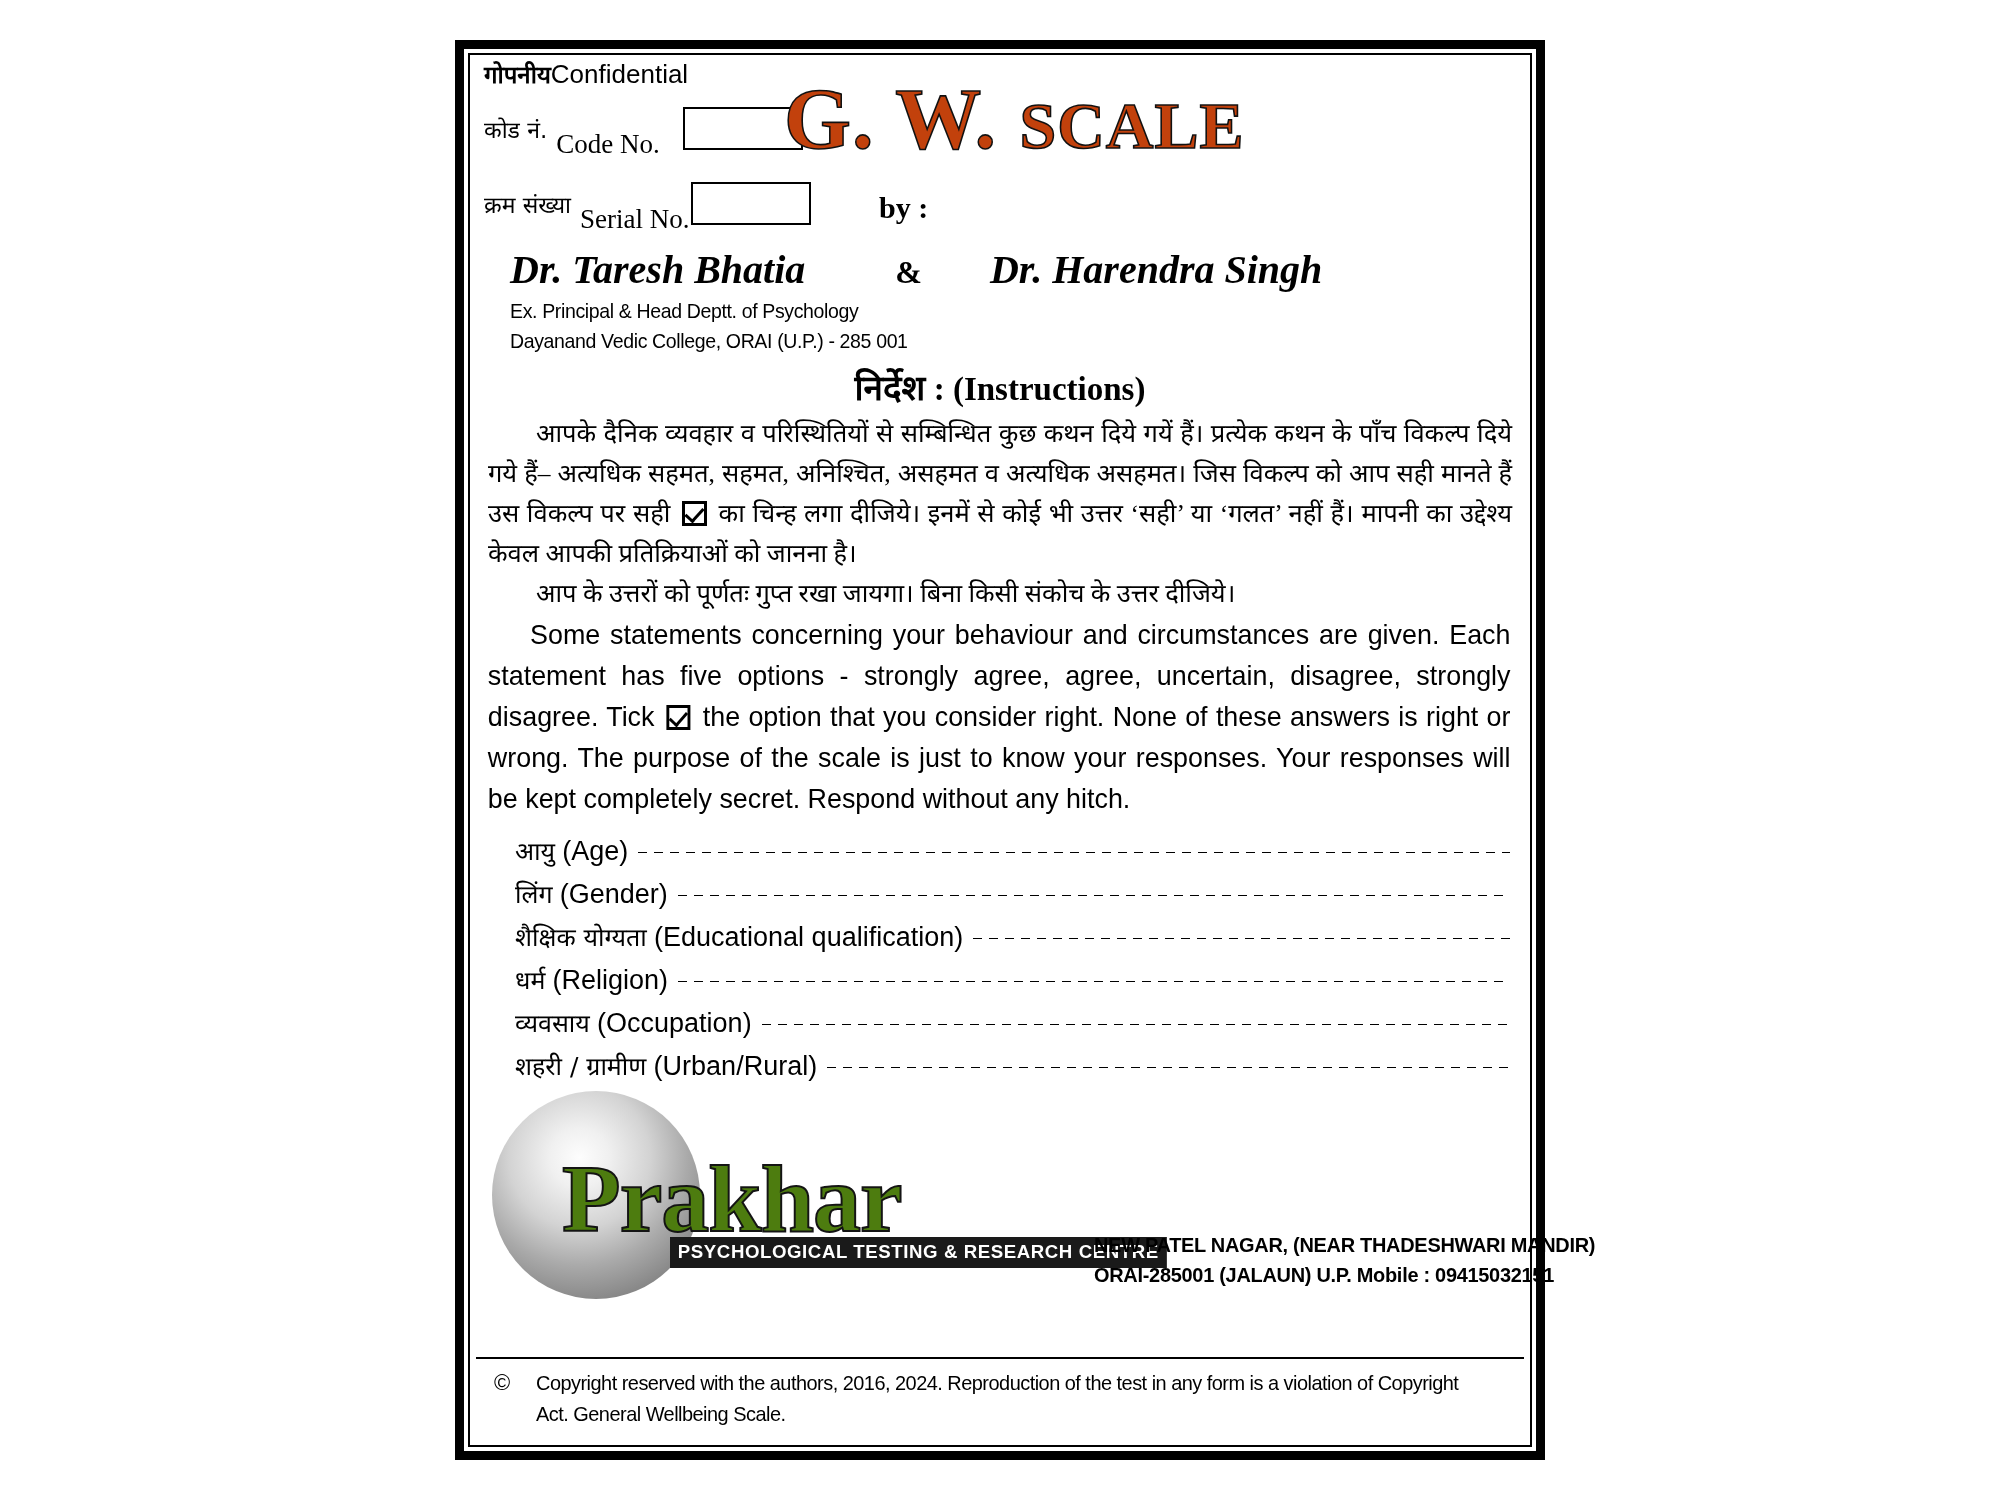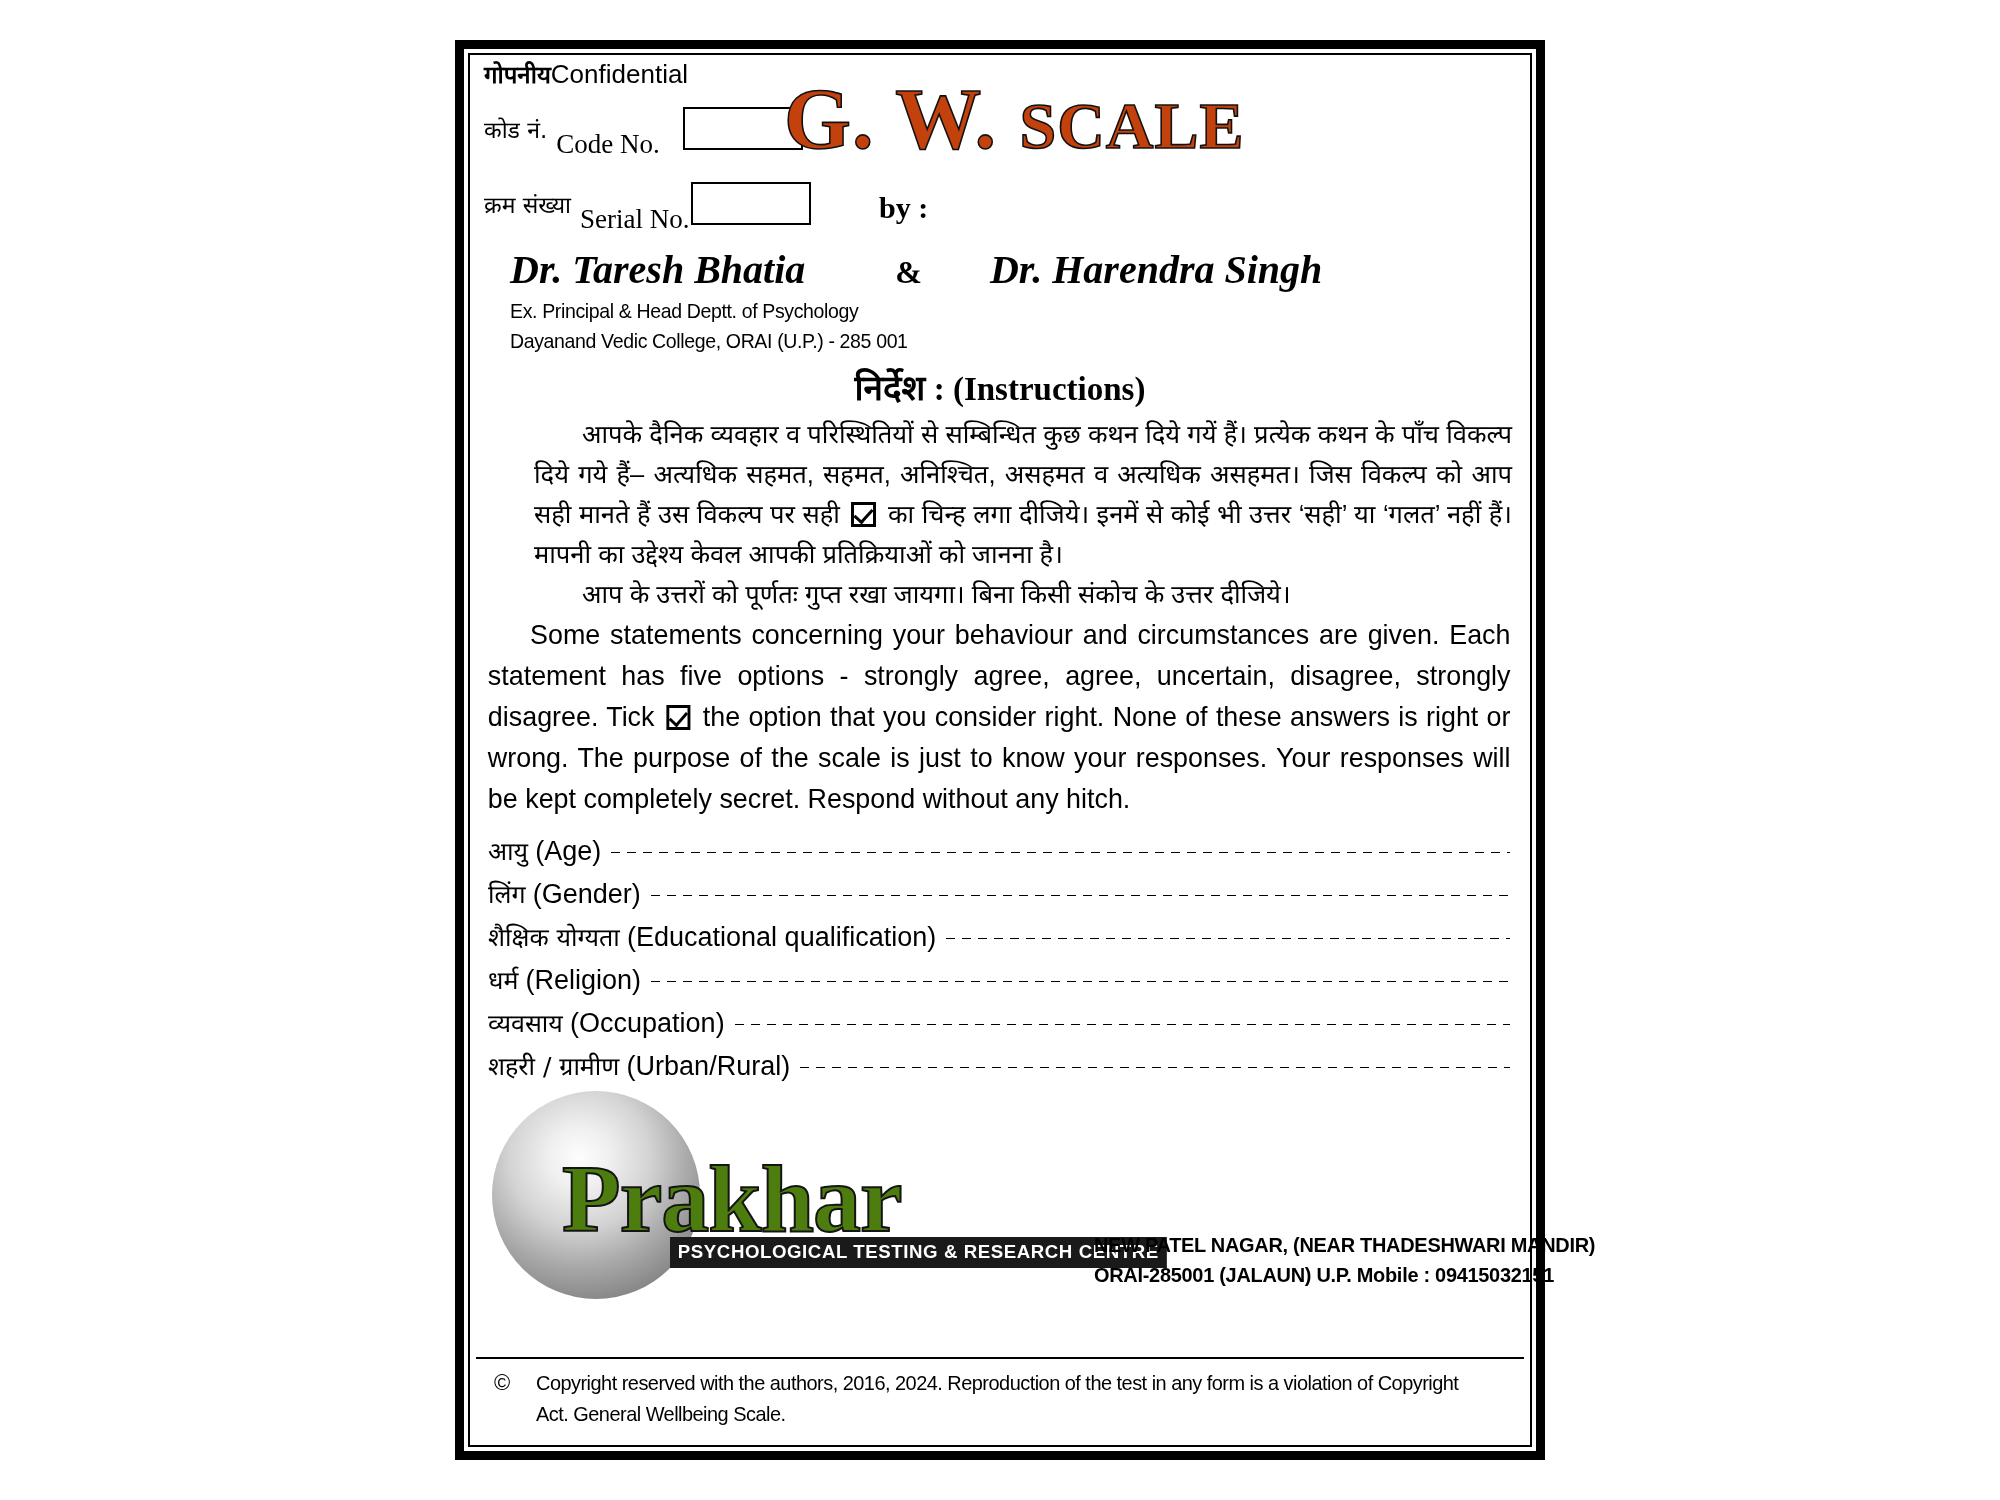--- a/index.html
+++ b/index.html
@@ -160,27 +160,26 @@
     font-weight: bold;
     font-size: 35px;
   }
   #instr-heading .eng {
     font-family: "Liberation Serif", serif;
     font-weight: bold;
     font-size: 33px;
   }
 
   .hindi-block {
-    font-family: Liberation Sans, sans-serif;
+    font-family: Liberation Serif, serif;
     font-size: 25.5px;
     line-height: 40px;
     text-align: justify;
     margin-top: 4px;
     padding: 0 4px;
-    margin-left: 46px;
   }
   .hindi-block p { text-indent: 48px; }
   .hindi-block p + p { margin-top: 0px; }
 
   .english-block {
     font-family: "Liberation Sans", sans-serif;
     font-size: 28px;
     line-height: 41px;
     text-align: justify;
     padding: 0 4px;
@@ -210,20 +209,21 @@
     height: 15px;
     border: solid #000;
     border-width: 0 3px 3px 0;
     transform: rotate(42deg);
   }
 
   
   #fields {
     margin-top: 14px;
     padding-left: 4px;
+    margin-left: 27px;
   }
   .field-row {
     display: flex;
     align-items: baseline;
     height: 43px;
     white-space: nowrap;
   }
   .field-label {
     font-size: 26px;
     flex: 0 0 auto;

